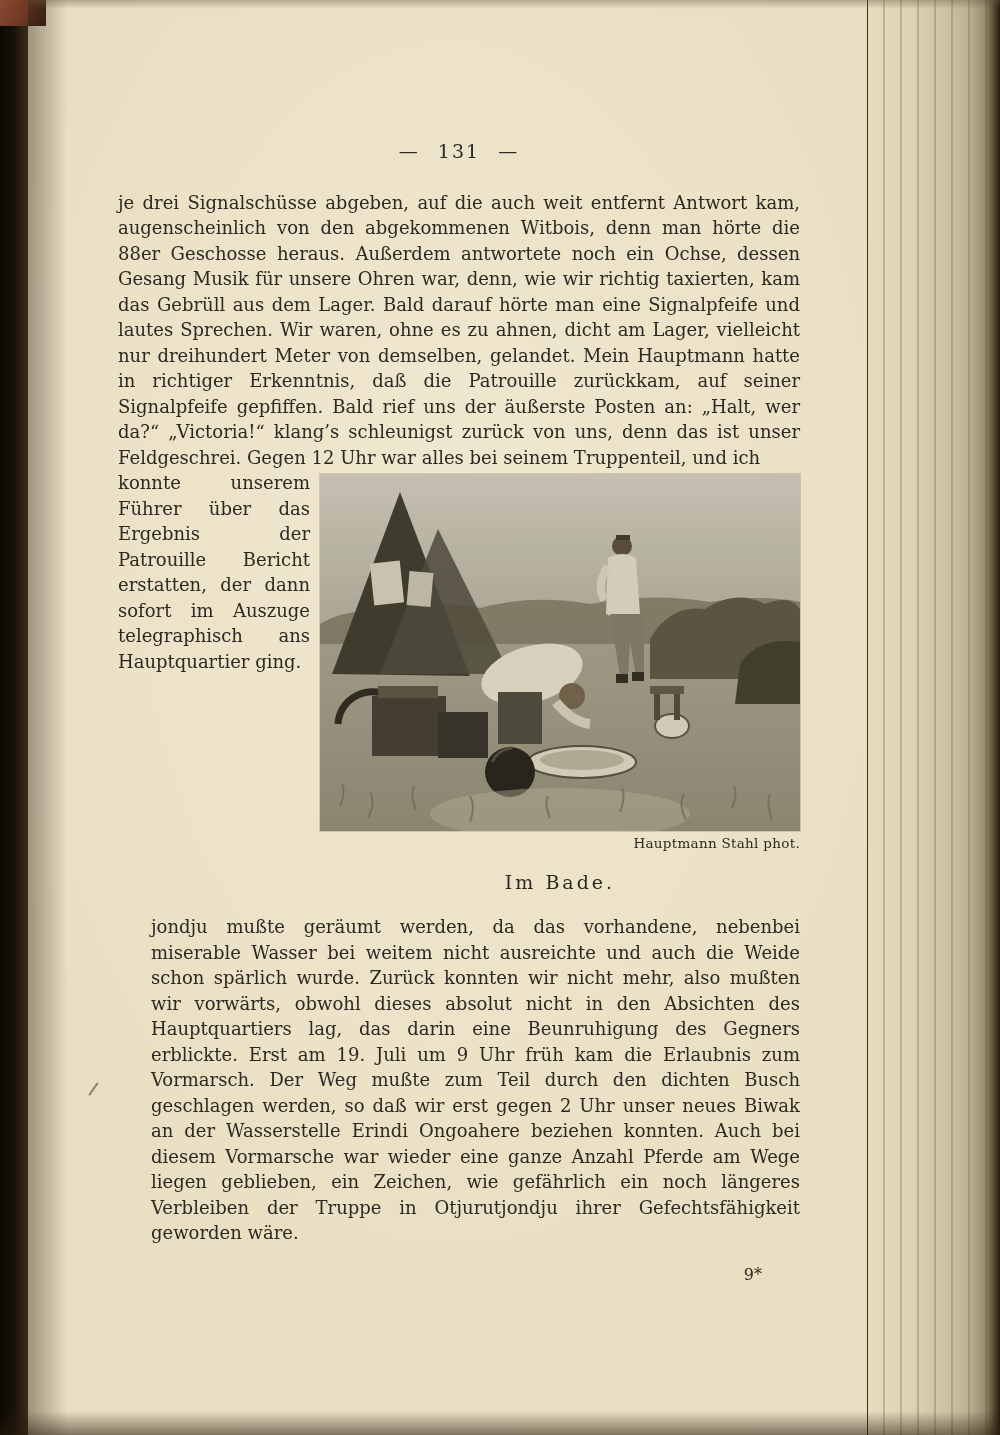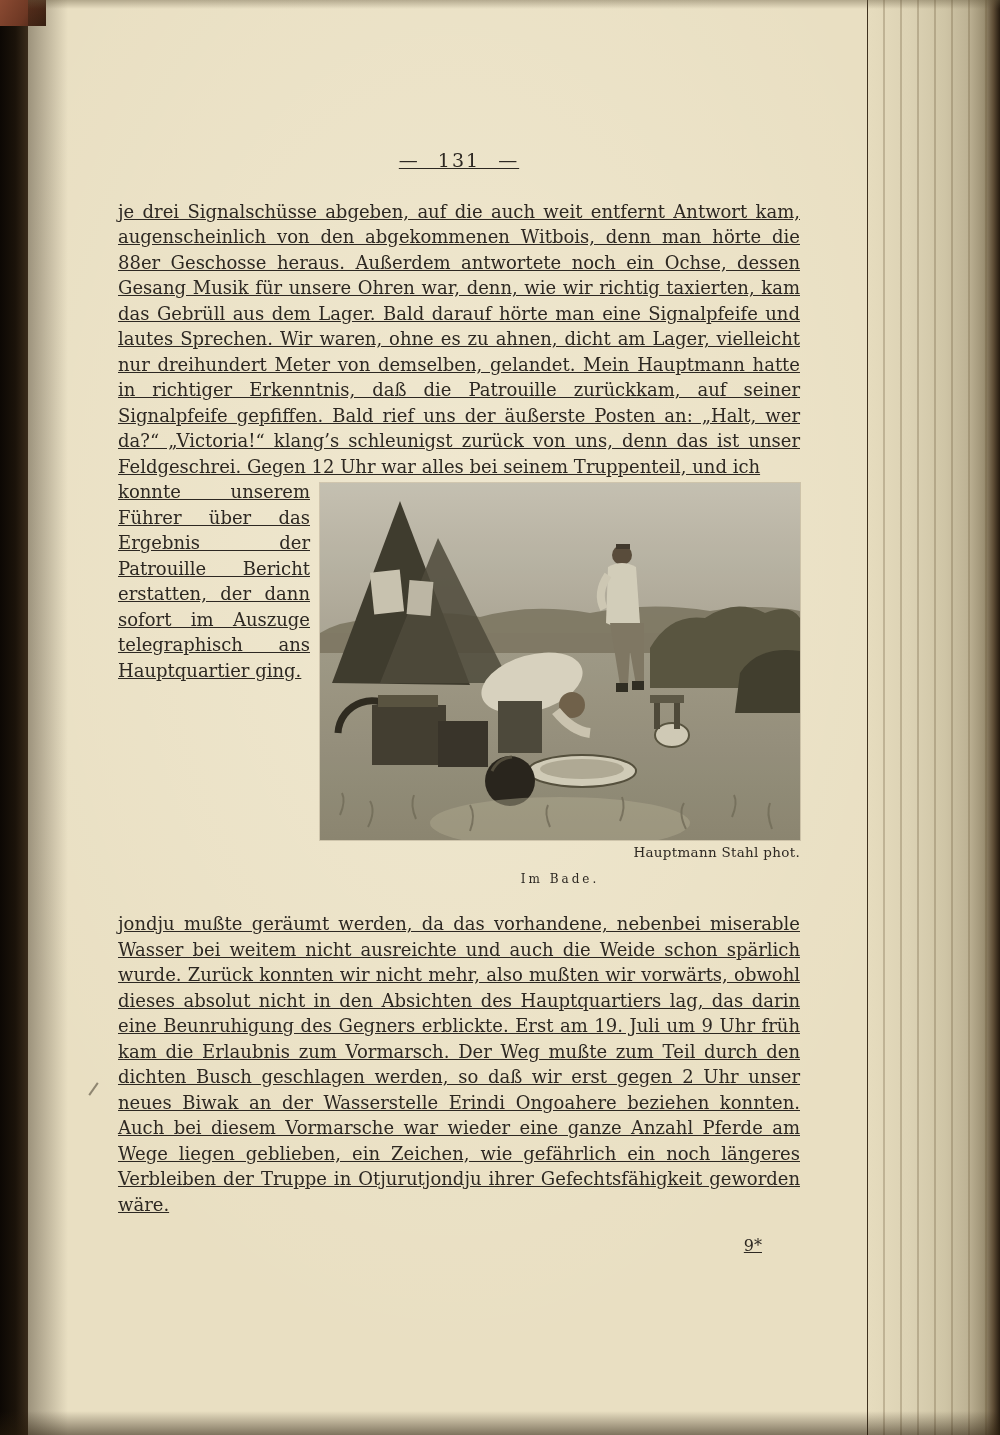--- a/index.html
+++ b/index.html
@@ -42,48 +42,47 @@
     position:absolute; bottom:0; left:0; right:0; height:24px;
     background:linear-gradient(rgba(40,28,12,0), rgba(40,28,12,0.55));
     pointer-events:none;
   }
   .margin-mark {
     position:absolute; left:86px; top:1088px; width:15px; height:2px;
     background:rgba(70,60,45,0.55); transform:rotate(-55deg);
   }
   
   .content {
-    position:absolute; left:118px; top:148px; width:682px;
+    position:absolute; left:118px; top:139px; width:682px;
     font-size:18px; line-height:25.5px; text-align:justify;
     overflow-wrap:break-word;
-    text-decoration:underline;
   }
   .page-number {
     text-align:center; letter-spacing:2px; word-spacing:10px;
     font-size:19px; margin-bottom:25px;
   }
   .para { margin:0; }
   .indent { text-indent:30px; }
   .indent-sm { text-indent:20px; }
-  .clear { clear:both; padding-top:2px; }
+  .clear { clear:both; padding-top:2px;margin-left:33px; }
   
   .photo-fig {
     float:right; width:480px; margin:4px 0 20px 10px;
   }
   .photo-frame {
     width:480px; height:357px; overflow:hidden;
     box-shadow:0 0 0 1px rgba(70,58,38,0.18);
   }
   .photo-frame svg { display:block; }
   .credit {
     text-align:right; font-size:13.5px; line-height:17px; margin-top:4px;
     letter-spacing:0.3px;
   }
   .caption {
-    text-align:center; font-size:12px; line-height:20px; margin-top:8px;
+    text-align:center; font-size:19px; line-height:20px; margin-top:20px;
     letter-spacing:3px;
   }
   .signature {
     text-align:right; padding-right:38px; margin-top:16px; font-size:16px;
   }
 </style>
 </head>
 <body>
 
 <div class="scan">

